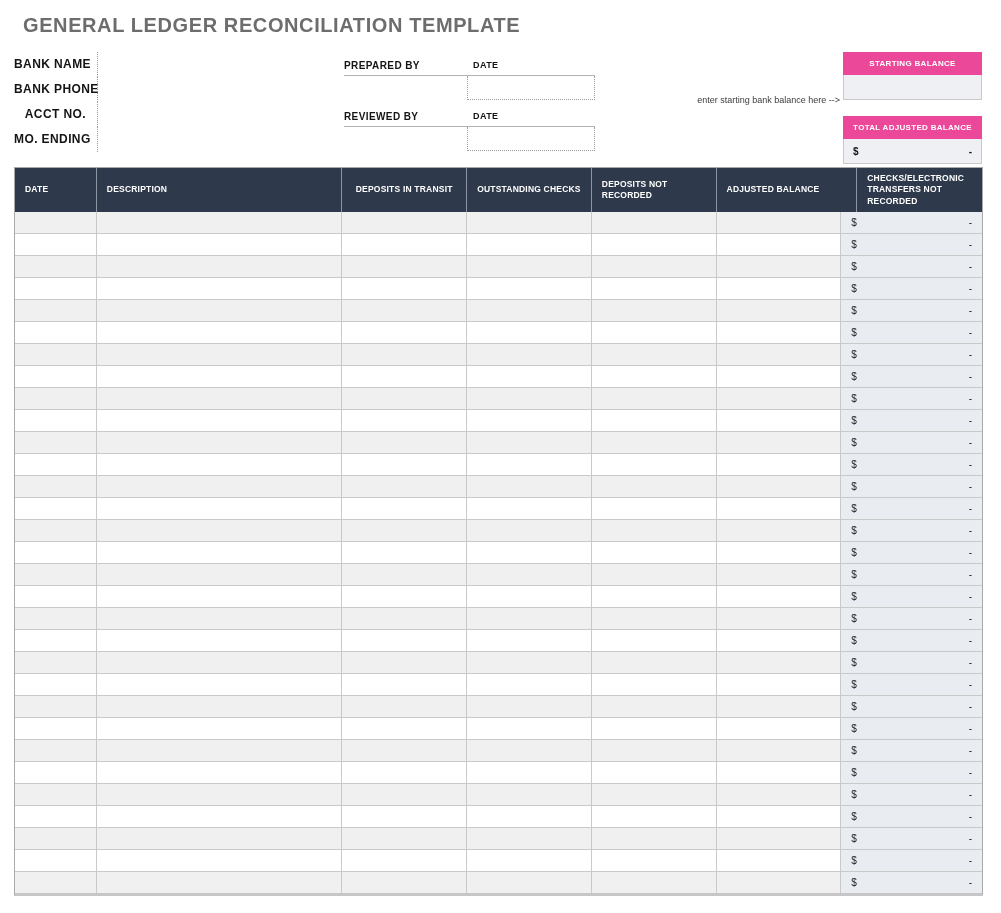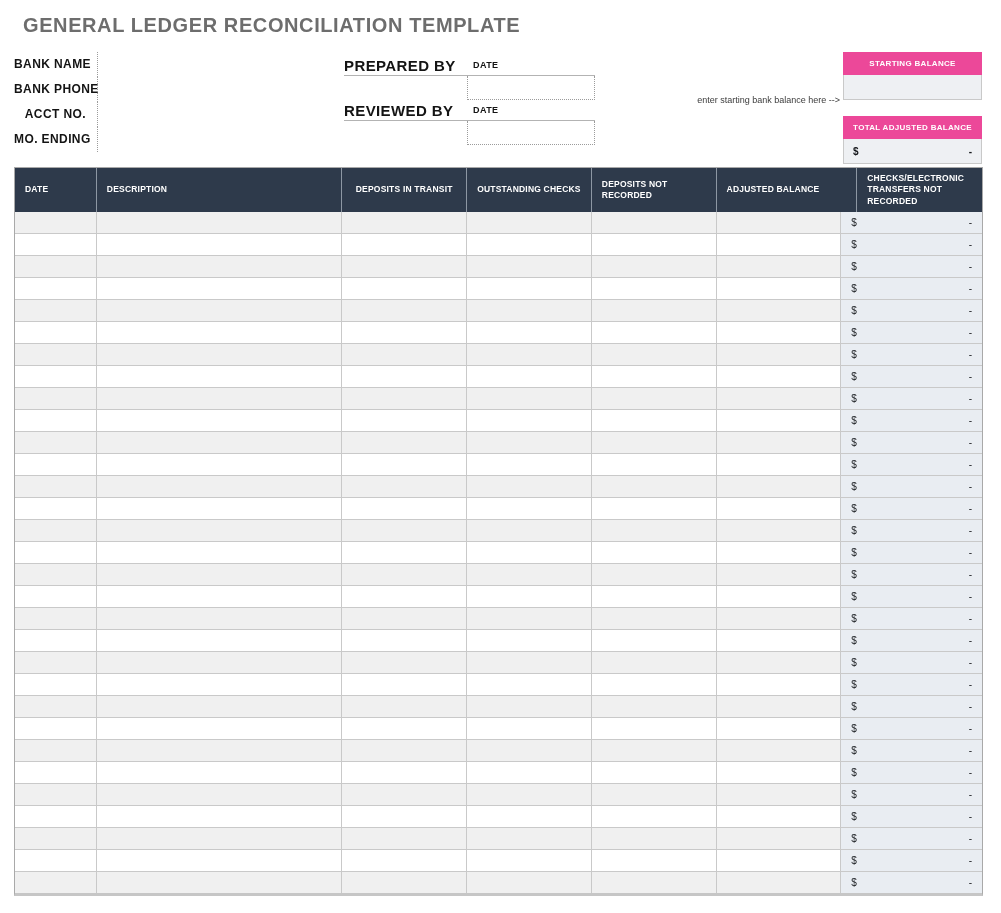--- a/index.html
+++ b/index.html
@@ -31,23 +31,23 @@
     flex: 1; margin-left: 11px;
     border-left: 1px dotted #9b9b9b;
   }
 
   
   .sign-block { position: absolute; left: 344px; top: 55px; width: 251px; }
   .sign-labels {
     display: flex; height: 21px; align-items: center;
     border-bottom: 1px solid #b3b3b3;
   }
-  .sign-labels.second { }
+  .sign-labels.second { margin-top: 6px; }
   .sign-label-left {
-    width: 123px; font-size: 15px; font-weight: bold; color: #141414;
+    width: 123px; font-size: 10px; font-weight: bold; color: #141414;
     letter-spacing: 0.4px;
   }
   .sign-label-right {
     flex: 1; padding-left: 6px; font-size: 9px; font-weight: bold;
     color: #141414; letter-spacing: 0.4px;
   }
   .sign-inputs { display: flex; height: 24px; }
   .sign-input-left { width: 123px; }
   .sign-input-right {
     flex: 1;

